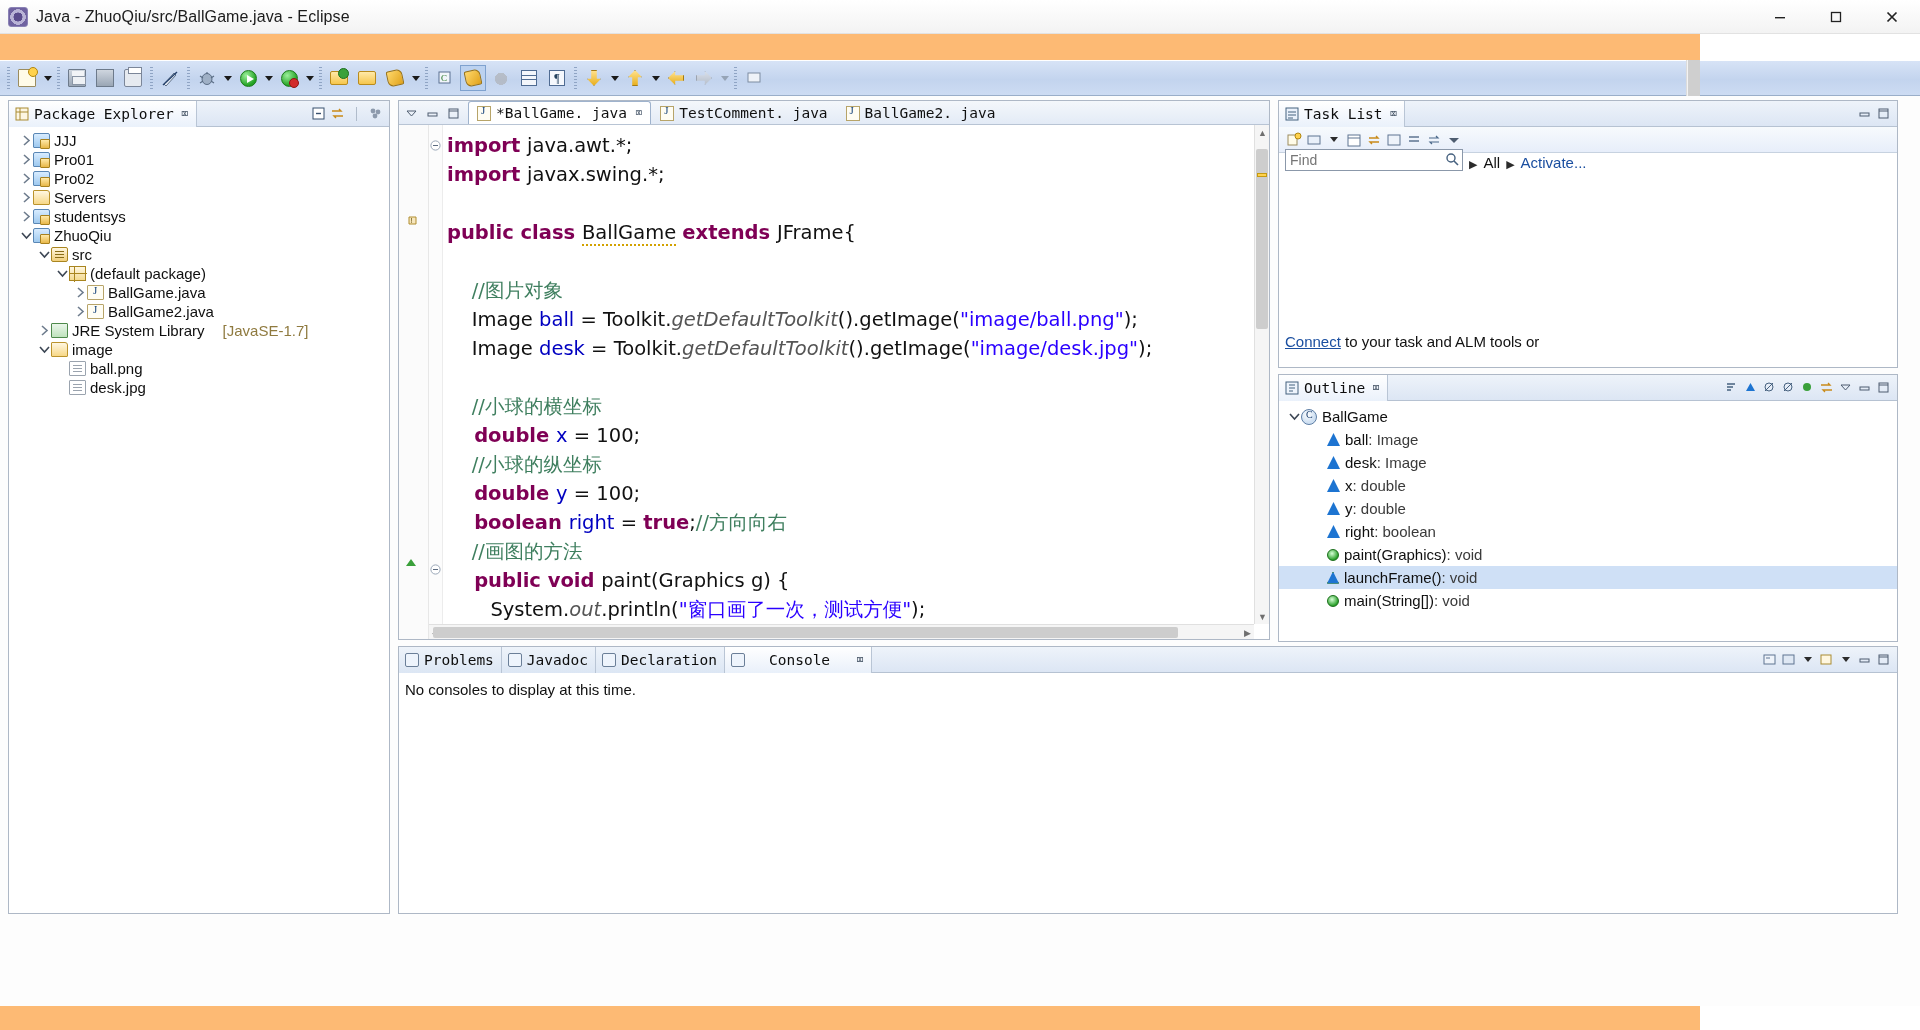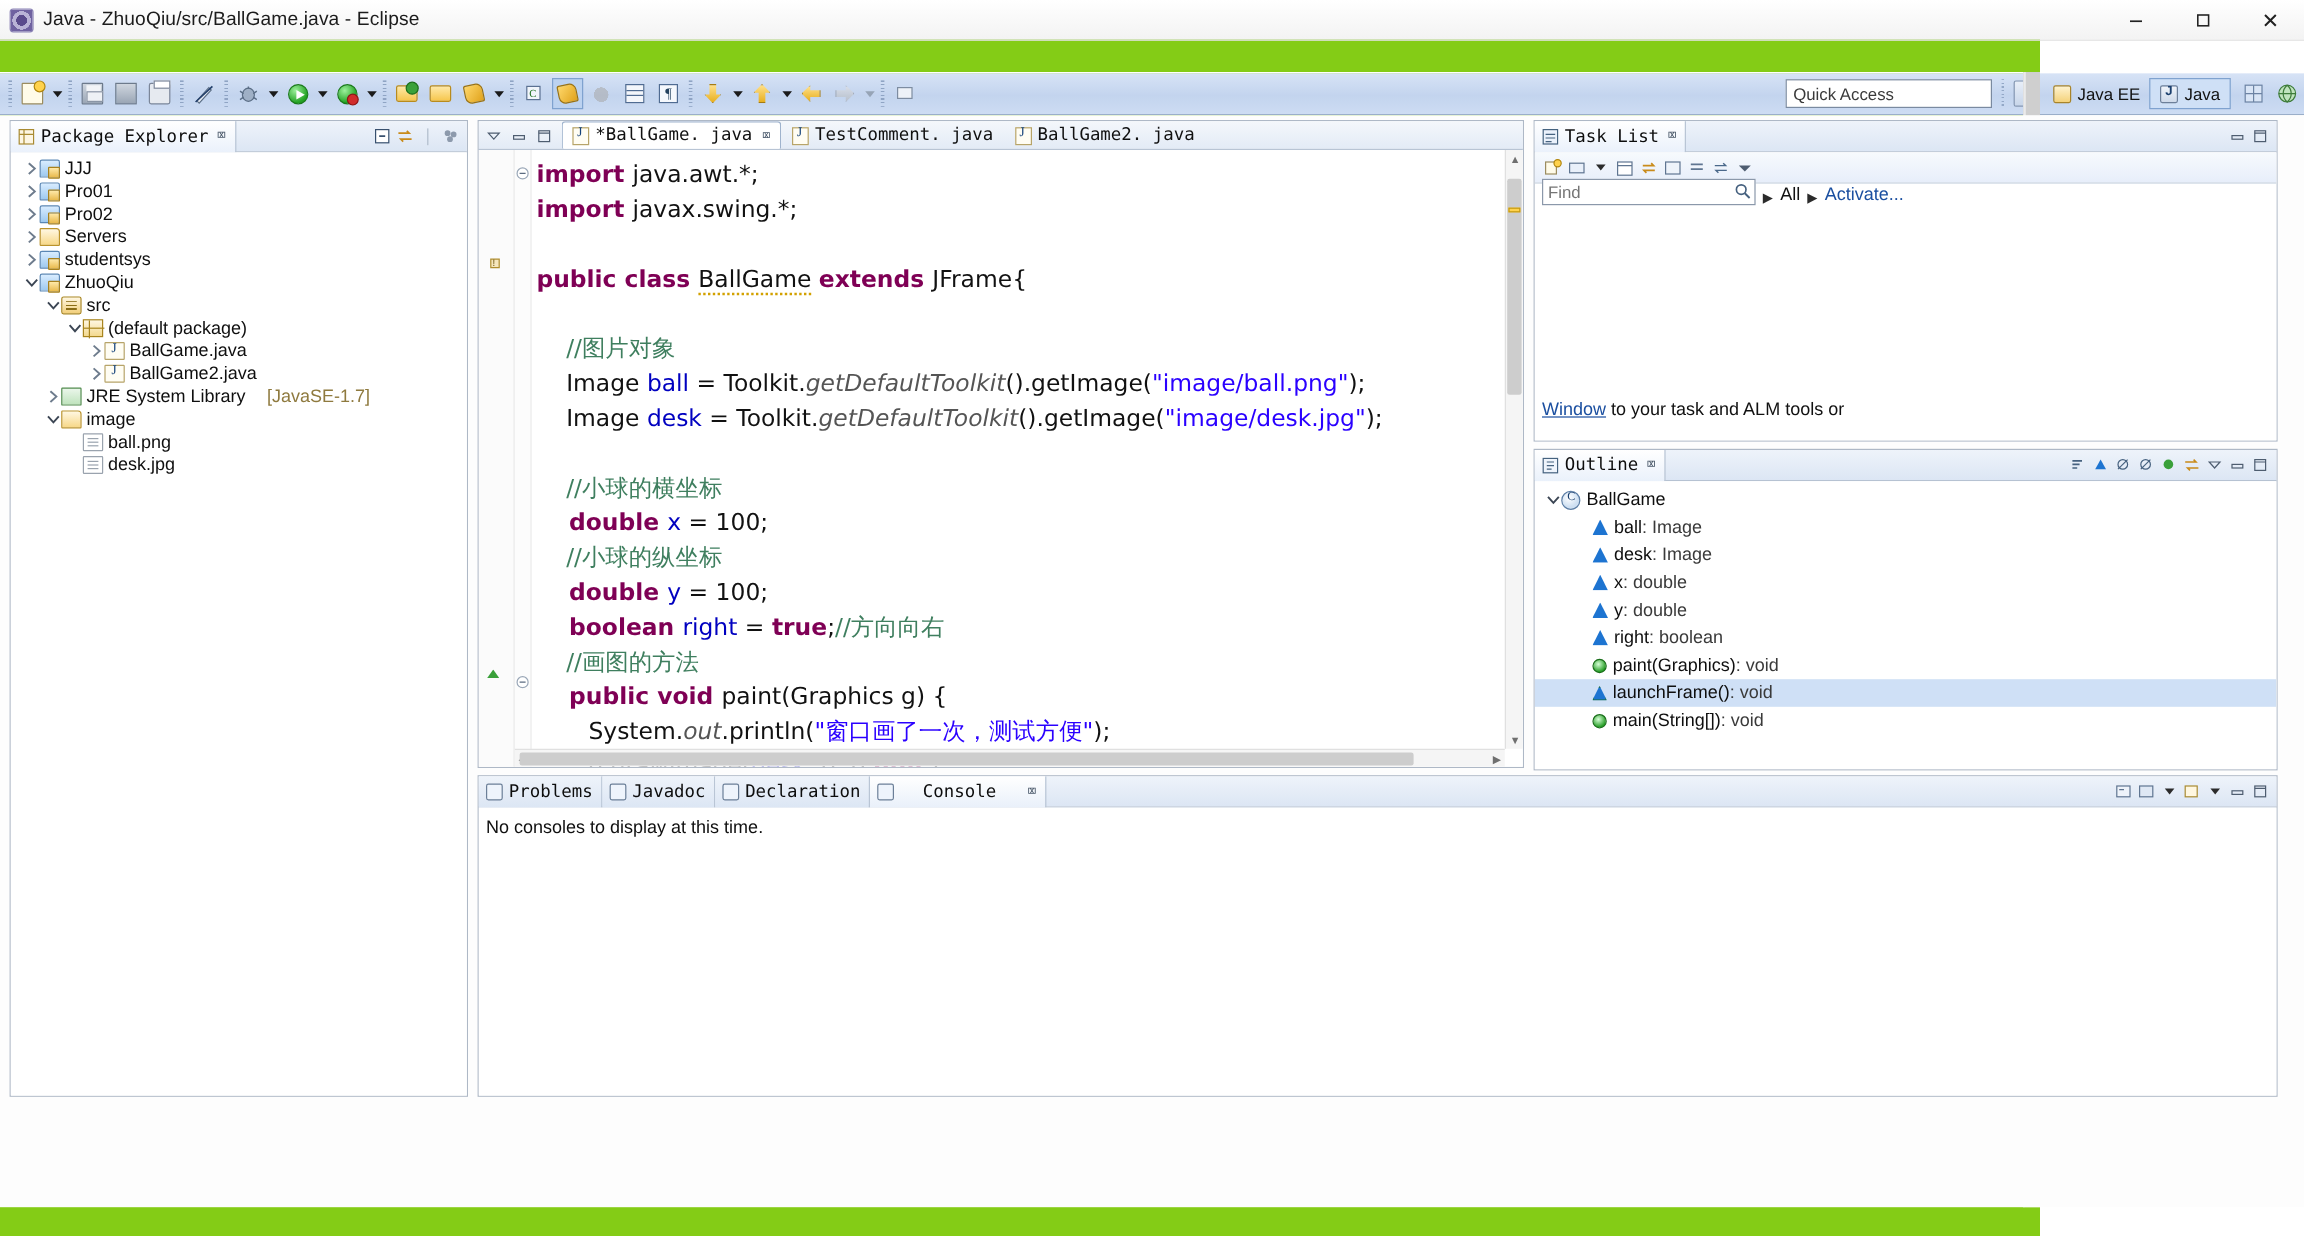--- a/index.html
+++ b/index.html
@@ -6,21 +6,21 @@
   html, body {
     margin: 0; padding: 0;
     width: 1920px; height: 1030px;
     overflow: hidden;
     background: #ffffff;
     font-family: "Liberation Sans", sans-serif;
   }
   #app {
     position: relative;
     width: 1700px; height: 1030px;
-    background: #84cc16;
+    background: #fdba74;
   }
 
   
   .titlebar {
     position: absolute; left: 0; top: 0; width: 1920px; height: 34px;
     background: linear-gradient(#ffffff, #f3f3f3);
     border-bottom: 1px solid #e2e2e2;
     display: flex; align-items: center;
   }
   .title-icon {
@@ -397,45 +397,20 @@
     <div class="tb-arrow">
         <i style="border-top-color:#96a4b6"></i>
       </div>
     <div class="tb-grip"></div>
     <div class="tb-btn">
       <svg width="18" height="18" viewBox="0 0 18 18">
           <rect x="3" y="4" width="12" height="9" fill="#eef2f8" stroke="#7d8ca1"></rect>
         </svg>
     </div>
 
-    <div class="quick-access">
-      <input class="qa-input" value="Quick Access" style="">
-      <div class="persp-sep"></div>
-      <div class="persp-new"></div>
-      <div class="persp-btn">
-        <span class="persp-ic ee"></span>
-        <span>Java EE</span>
-      </div>
-      <div class="persp-btn sel">
-        <span class="persp-ic java"></span>
-        <span>Java</span>
-      </div>
-      <div class="tb-btn" style="margin-left:6px">
-        <svg width="18" height="18" viewBox="0 0 18 18">
-            <rect x="2" y="2" width="14" height="14" fill="#d9e5f6" stroke="#6c83a4"></rect>
-            <path d="M9 2 V16 M2 9 H16" stroke="#6c83a4"></path>
-          </svg>
-      </div>
-      <div class="tb-btn">
-        <svg width="18" height="18" viewBox="0 0 18 18">
-            <circle cx="9" cy="9" r="7" fill="#bfe3bd" stroke="#3e7c3b"></circle>
-            <path d="M2 9 H16 M9 2 a9 9 0 0 1 0 14 a9 9 0 0 1 0 -14" fill="none" stroke="#3e7c3b"></path>
-          </svg>
-      </div>
-    </div>
   </div>
 
   <div class="scroll-right-edge">
     <div class="sre-thumb"></div>
   </div>
 
   <div class="workbench">
 
     <div class="view" id="pkg-explorer">
       <div class="view-tabbar">
@@ -822,21 +797,21 @@
             </span>
           </div>
           <span style="color:#2b2b2b;font-size:11px">▶</span>
           <span class="tl-all">All</span>
           <span style="color:#2b2b2b;font-size:11px">▶</span>
           <span class="tl-activate">Activate...</span>
         </div>
 
         <div class="mylyn-box">
           <div class="mylyn-body">
-            <span class="lnk">Window</span><span> to your task and ALM tools or </span><br>
+            <span class="lnk">Connect</span><span> to your task and ALM tools or </span><br>
             
           </div>
         </div>
       </div>
     </div>
 
     <div class="view" id="outline-view">
       <div class="view-tabbar">
         <div class="view-tab">
           <svg width="14" height="14" viewBox="0 0 14 14">

